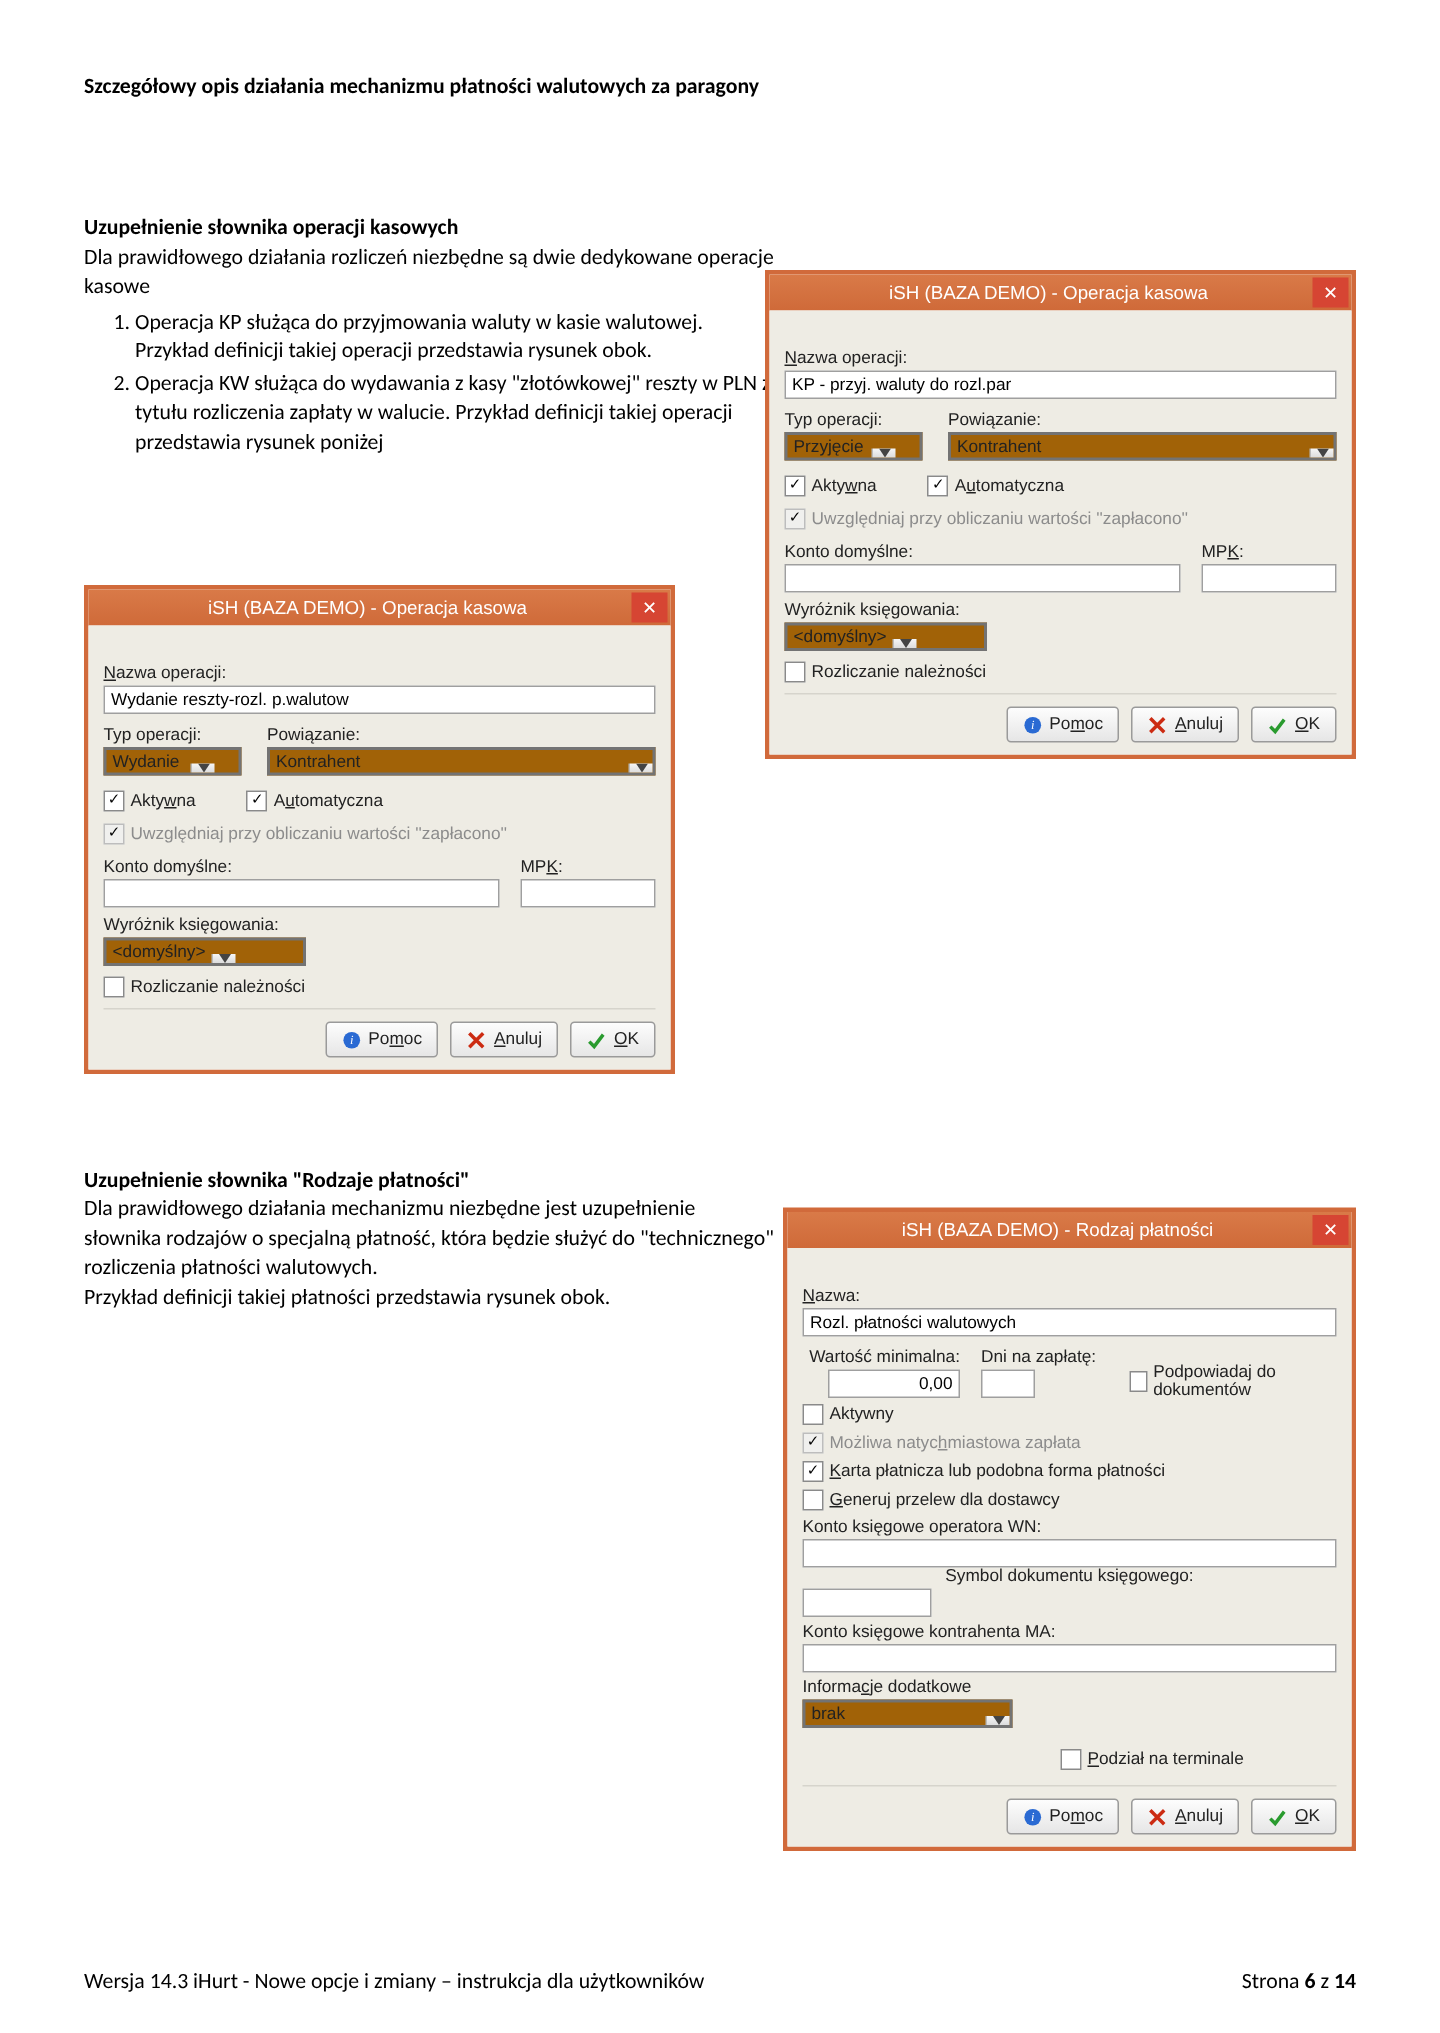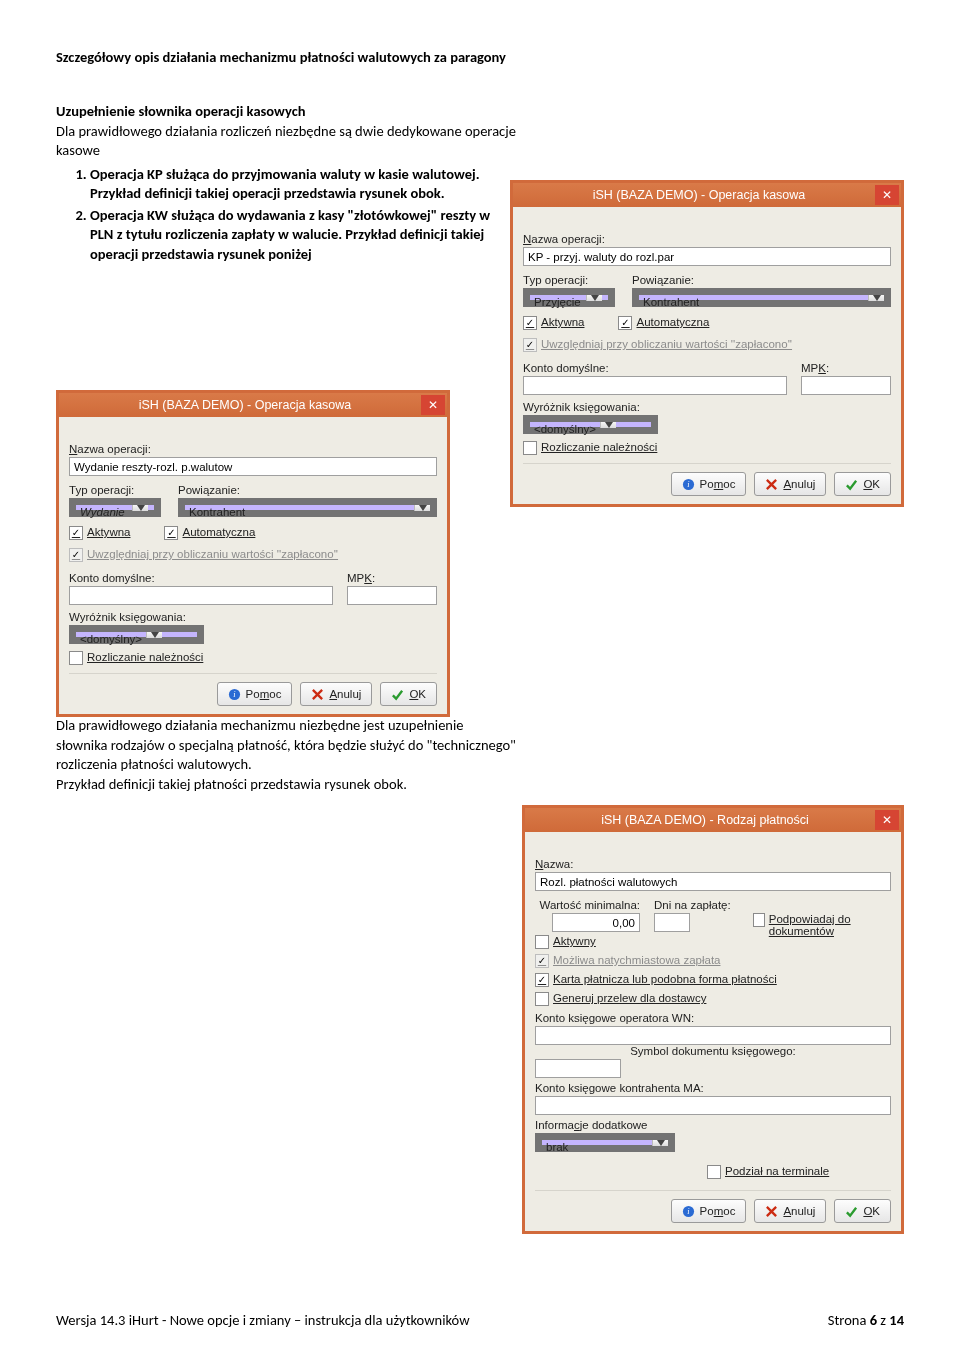--- a/index.html
+++ b/index.html
@@ -9,23 +9,23 @@
     padding: 48px 56px 28px 56px;
     background: #fff;
     color: #000;
     width: 960px;
     box-sizing: border-box;
     position: relative;
     min-height: 1355px;
   }
   .page-title { font-weight: bold; margin-bottom: 22px; }
   .section-bold { font-weight: bold; }
-  .body-text { line-height: 1.35; }
+  .body-text { line-height: 1.35; margin-top: 40px; }
   ol.num { margin: 4px 0 0 0; padding-left: 34px; }
-  ol.num li { margin-bottom: 2px; font-weight: bold; }
+  ol.num li { margin-bottom: 2px; }
 
   
   .dialog {
     border: 3px solid #d16a3b;
     background: #fff;
     box-sizing: border-box;
     position: absolute;
     font-family: Tahoma, Arial, sans-serif;
   }
   .dialog .titlebar {
@@ -60,40 +60,40 @@
     height: 19px;
     border: 1px solid #9f9f9f;
     background: #fff;
     font-size: 11.5px;
     padding: 1px 4px;
   }
   .row { display: flex; gap: 14px; }
   .col { display: flex; flex-direction: column; }
   .combo {
     display: inline-flex;
-    align-items: flex-start;
-    border: 7px solid #737373;
-    background: #c4b5fd;
+    align-items: flex-end;
+    border: 2px solid #737373;
+    background: #a16207;
     height: 19px;
     box-sizing: border-box;
   }
   .combo .combo-val {
     padding: 1px 4px;
     font-size: 11.5px;
     min-width: 48px;
   }
   .combo .combo-btn {
     width: 15px;
     display: flex; align-items: center; justify-content: center;
     border-left: 1px solid #bbb;
     background: linear-gradient(#f6f6f6,#dcdcdc);
   }
   .combo .combo-btn svg { width: 8px; height: 6px; }
 
-  .chk-row { display: flex; gap: 4px; height: 16px; margin: 3px 0; text-decoration: underline; }
+  .chk-row { display: flex; align-items: center; gap: 4px; height: 16px; margin: 3px 0; }
   .chk-row .box {
     width: 12px; height: 12px;
     border: 1px solid #8a8a8a;
     background: #fff;
     display: inline-flex; align-items: center; justify-content: center;
     font-size: 10px; line-height: 10px;
     color: #000;
   }
   .chk-row .box.checked::after { content: "✓"; }
   .chk-row.disabled { color: #8c8c8c; }
@@ -280,21 +280,21 @@
       <span>✕</span>
     </div>
   </div>
   <div class="client">
     <span class="lbl"><span class="uline">N</span>azwa operacji:</span>
     <input class="txt" value="Wydanie reszty-rozl. p.walutow" style="">
 
     <div class="row" style="margin-top:4px;">
       <div class="col" style="width:95px;">
         <span class="lbl">Typ operacji:</span>
-        <div class="combo" style="width:92px;font-style:italic;">
+        <div class="combo" style="width:92px;">
           <span class="combo-val">Wydanie</span>
           <span class="combo-btn">
               <svg viewBox="0 0 8 6">
                 <path d="M0 0 L8 0 L4 6 Z" fill="#444"></path>
               </svg>
             </span>
         </div>
       </div>
       <div class="col" style="flex:1;">
         <span class="lbl">Powiązanie:</span>

